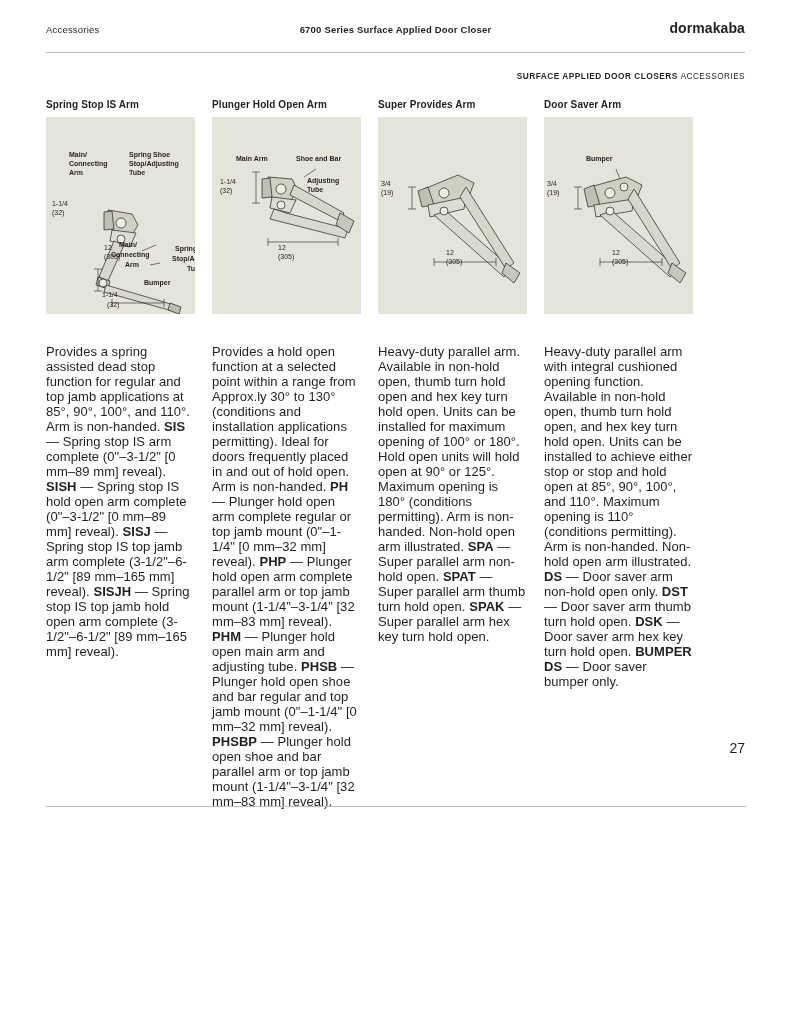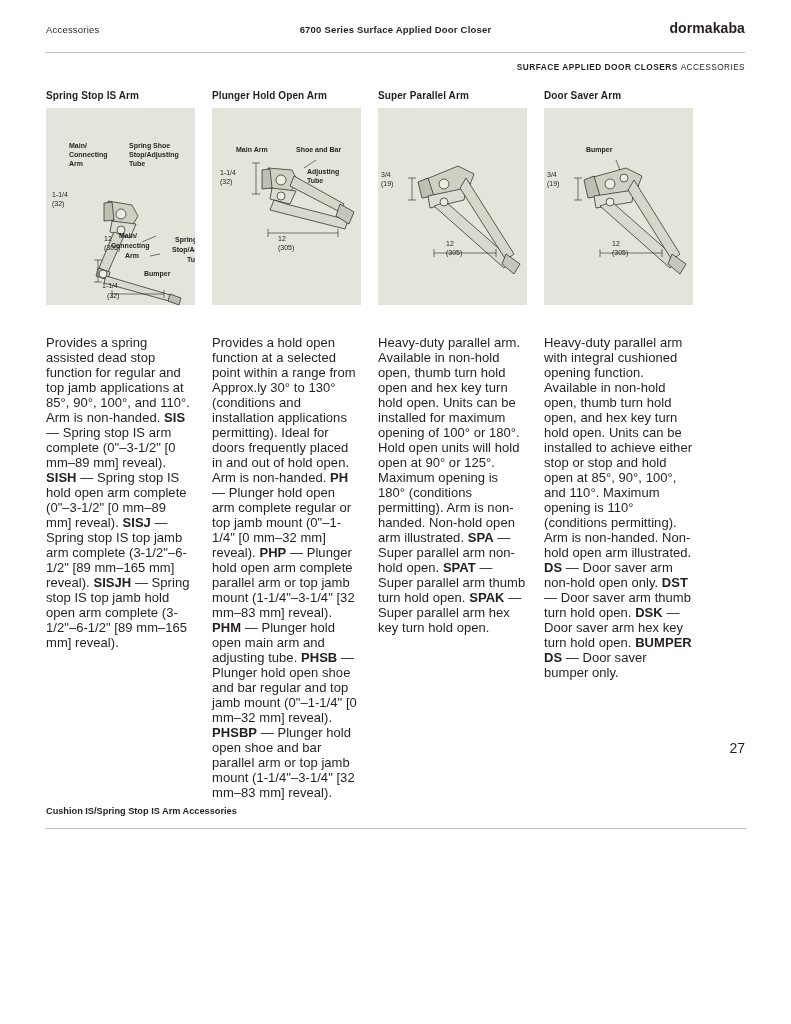--- a/index.html
+++ b/index.html
@@ -43,21 +43,21 @@
   .running-head .right {
     width: 200px;
     text-align: right;
     font-weight: bold;
     font-size: 14px;
     letter-spacing: 0.1px;
   }
   .section-bar {
     margin-top: 16px;
     border-top: 1px solid #bcbdc0;
-    padding-top: 9px;
+    padding-top: 18px;
     text-align: right;
     font-size: 8.3px;
     letter-spacing: 0.5px;
     font-weight: bold;
   }
   .section-bar .accessories {
     font-weight: normal;
     letter-spacing: 0.4px;
   }
 
@@ -244,21 +244,21 @@
           <div style="position:absolute; left:84px; top:38px; font-size:7px; font-weight:bold;">Shoe and Bar</div>
           <div style="position:absolute; left:95px; top:59px; font-size:7px; font-weight:bold; line-height:9px;">Adjusting<br>Tube</div>
           <div style="position:absolute; left:8px; top:60px; font-size:7px; line-height:9px;">1-1/4<br>(32)</div>
           <div style="position:absolute; left:66px; top:126px; font-size:7px; line-height:9px;">12<br>(305)</div>
         </div>
       </div>
       <div class="body-text"><span>Provides a hold open function at a selected point within a range from Approx.ly 30° to 130° (conditions and installation applications permitting). Ideal for doors frequently placed in and out of hold open. Arm is non-handed. </span><b>PH</b><span> — Plunger hold open arm complete regular or top jamb mount (0"–1-1/4" [0 mm–32 mm] reveal). </span><b>PHP</b><span> — Plunger hold open arm complete parallel arm or top jamb mount (1-1/4"–3-1/4" [32 mm–83 mm] reveal). </span><b>PHM</b><span> — Plunger hold open main arm and adjusting tube. </span><b>PHSB</b><span> — Plunger hold open shoe and bar regular and top jamb mount (0"–1-1/4" [0 mm–32 mm] reveal). </span><b>PHSBP</b><span> — Plunger hold open shoe and bar parallel arm or top jamb mount (1-1/4"–3-1/4" [32 mm–83 mm] reveal).</span></div>
     </div>
 
     <div class="col">
-      <div class="col-title">Super Parallel Arm</div>
+      <div class="col-title">Super Provides Arm</div>
       <div class="figure">
         <svg width="149" height="197" viewBox="0 0 149 197" xmlns="http://www.w3.org/2000/svg">
           <g stroke="#231f20" stroke-width="0.7" fill="#d2d2c6">
             <path d="M46 72 L80 58 L96 66 L90 82 L54 90 Z" fill="#cfcfc2"></path>
             <path d="M40 74 L50 70 L56 88 L44 90 Z" fill="#bfbfb2"></path>
             <path d="M50 88 L88 80 L86 92 L52 100 Z" fill="#dcdcd2"></path>
             <path d="M56 98 L68 94 L134 152 L126 160 Z" fill="#d9d9cf"></path>
             <path d="M88 70 L136 146 L128 152 L82 80 Z" fill="#d6d6cb"></path>
             <ellipse cx="66" cy="76" rx="5" ry="5" fill="#ececE2"></ellipse>
             <ellipse cx="66" cy="94" rx="4" ry="4" fill="#ececE2"></ellipse>
@@ -311,21 +311,20 @@
           <div style="position:absolute; left:3px; top:62px; font-size:7px; line-height:9px;">3/4<br>(19)</div>
           <div style="position:absolute; left:68px; top:131px; font-size:7px; line-height:9px;">12<br>(305)</div>
         </div>
       </div>
       <div class="body-text"><span>Heavy-duty parallel arm with integral cushioned opening function. Available in non-hold open, thumb turn hold open, and hex key turn hold open. Units can be installed to achieve either stop or stop and hold open at 85°, 90°, 100°, and 110°. Maximum opening is 110° (conditions permitting). Arm is non-handed. Non-hold open arm illustrated. </span><b>DS</b><span> — Door saver arm non-hold open only. </span><b>DST</b><span> — Door saver arm thumb turn hold open. </span><b>DSK</b><span> — Door saver arm hex key turn hold open. </span><b>BUMPER DS</b><span> — Door saver bumper only.</span></div>
     </div>
 
   </div>
 
   <div class="accessories-block">
-    <div class="acc-title">Cushion IS/Spring Stop IS Arm Accessories</div>
     <div class="acc-rule"></div>
     <div class="acc-cols">
     </div>
   </div>
 
   <div class="page-number">27</div>
 
 </div>
 
 </body></html>

